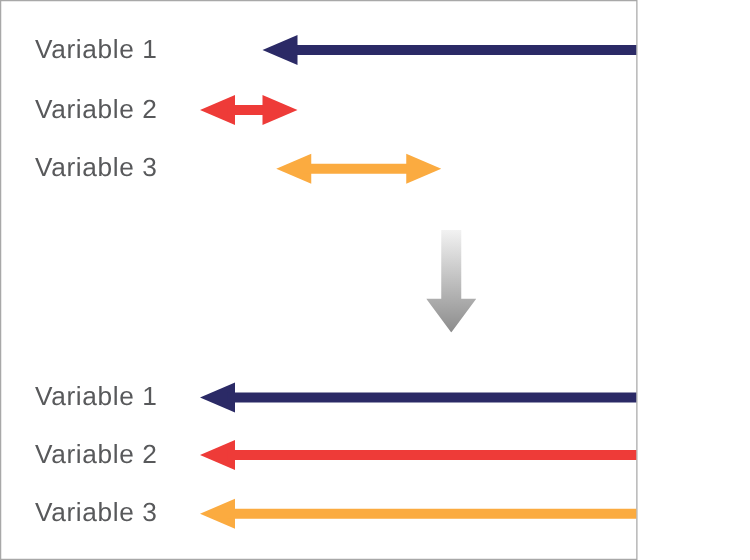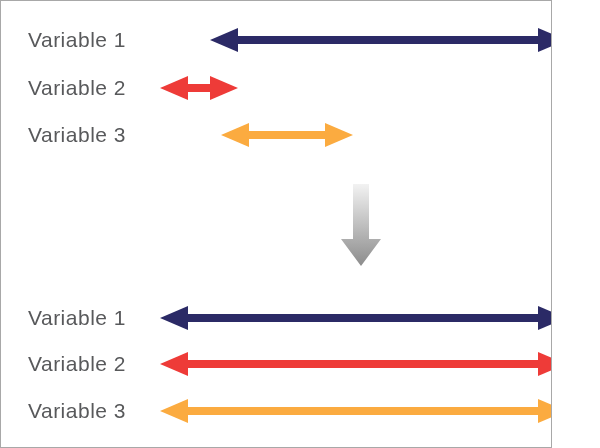--- a/index.html
+++ b/index.html
@@ -1,18 +1,18 @@
 <!DOCTYPE html>
 <html><head>
 <meta charset="utf-8">
 <style>
   html, body { margin: 0; padding: 0; background: #ffffff; }
   .canvas {
     position: relative;
-    width: 552px;
+    width: 510px;
     height: 448px;
     box-sizing: border-box;
     border: 1px solid #a8a8a8;
     background: #ffffff;
     overflow: hidden;
     font-family: "Liberation Sans", "DejaVu Sans", sans-serif;
   }
   .var-label {
     position: absolute;
     left: 27px;

